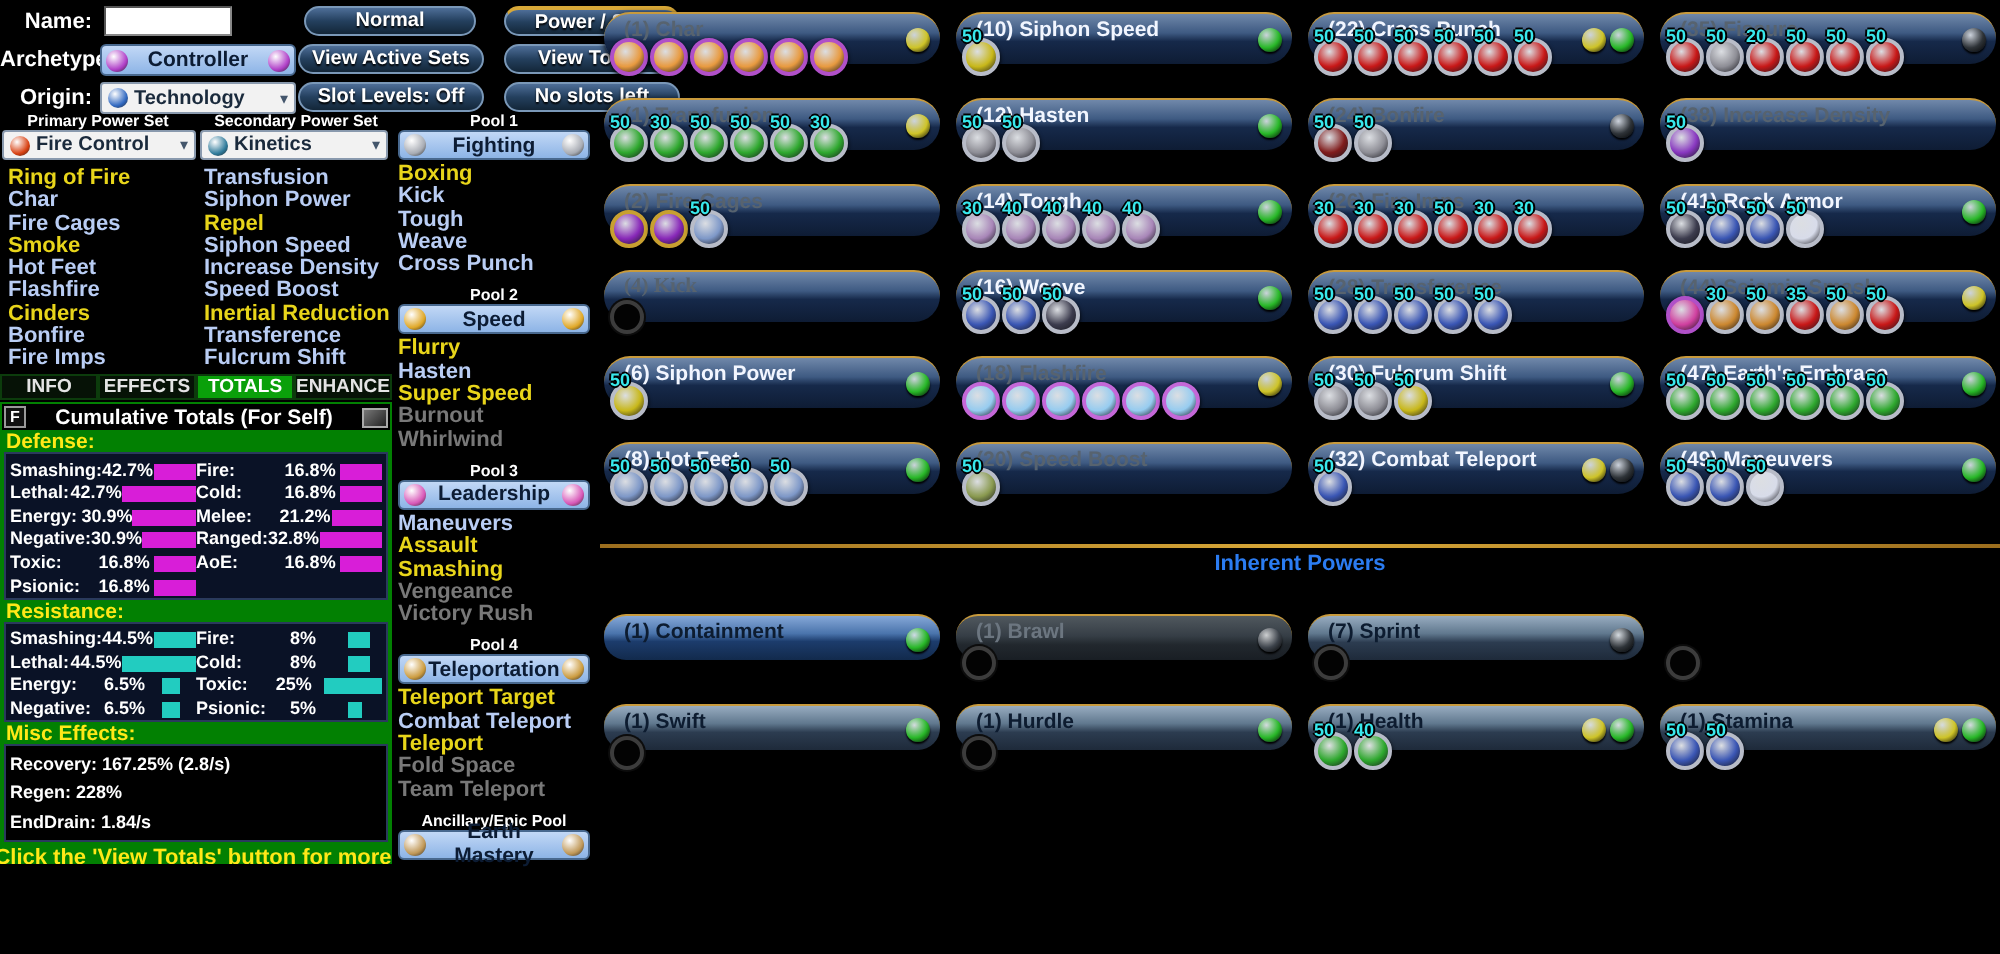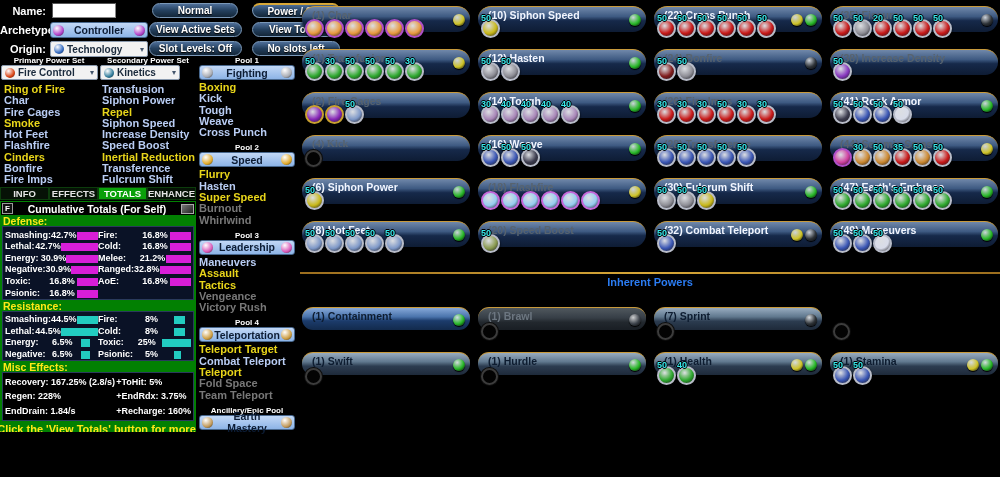--- a/index.html
+++ b/index.html
@@ -112,21 +112,21 @@
   <div class="hbtn" style="left:149px;top:41px;width:93px">Slot Levels: Off</div>
   <div class="hbtn" style="left:252px;top:41px;width:88px">No slots left</div>
 
   <div class="setlbl" style="left:0;width:98px">Primary Power Set</div>
   <div class="setlbl" style="left:100px;width:96px">Secondary Power Set</div>
   <div class="combo" style="left:1px;top:65px;width:97px;height:15px">
     <span class="cicon" id="prim-icon" style="background: radial-gradient(circle at 35% 30%, rgb(255, 255, 255), rgb(216, 64, 16) 62%, rgb(34, 34, 34));"></span>
     <span class="txt">Fire Control</span>
     <span class="chev">▾</span>
   </div>
-  <div class="combo" style="left:100px;top:65px;width:80px;height:15px">
+  <div class="combo" style="left:100px;top:65px;width:94px;height:15px">
     <span class="cicon" id="sec-icon" style="background: radial-gradient(circle at 35% 30%, rgb(255, 255, 255), rgb(46, 122, 154) 62%, rgb(34, 34, 34));"></span>
     <span class="txt">Kinetics</span>
     <span class="chev">▾</span>
   </div>
 
   <div class="plist primlist">
       <div class="pli avail">Ring of Fire</div>
       <div class="pli taken">Char</div>
       <div class="pli taken">Fire Cages</div>
       <div class="pli avail">Smoke</div>
@@ -182,21 +182,21 @@
       <div class="poolgrp">
         <div class="poollbl">Pool 3</div>
         <div class="poolpill">
           <span class="orb" style="background: radial-gradient(circle at 35% 30%, rgb(255, 255, 255), rgb(216, 88, 184) 62%, rgb(34, 34, 34));"></span>
           <span class="poolname">Leadership</span>
           <span class="orb" style="background: radial-gradient(circle at 35% 30%, rgb(255, 255, 255), rgb(216, 88, 184) 62%, rgb(34, 34, 34));"></span>
         </div>
         <div class="plist">
           <div class="pli taken">Maneuvers</div>
           <div class="pli avail">Assault</div>
-          <div class="pli avail">Tactics</div>
+          <div class="pli avail">Smashing</div>
           <div class="pli na">Vengeance</div>
           <div class="pli na">Victory Rush</div>
         </div>
       </div>
       <div class="poolgrp">
         <div class="poollbl">Pool 4</div>
         <div class="poolpill">
           <span class="orb" style="background: radial-gradient(circle at 35% 30%, rgb(255, 255, 255), rgb(204, 156, 64) 62%, rgb(34, 34, 34));"></span>
           <span class="poolname">Teleportation</span>
           <span class="orb" style="background: radial-gradient(circle at 35% 30%, rgb(255, 255, 255), rgb(204, 156, 64) 62%, rgb(34, 34, 34));"></span>
@@ -341,25 +341,20 @@
           </div>
         </div>
     </div>
     <div class="seclbl">Misc Effects:</div>
     <div class="miscbox">
       <div class="misccol l">
           <div class="miscrow">Recovery: 167.25% (2.8/s)</div>
           <div class="miscrow">Regen: 228%</div>
           <div class="miscrow">EndDrain: 1.84/s</div>
         </div>
-      <div class="misccol r">
-          <div class="miscrow">+ToHit: 5%</div>
-          <div class="miscrow">+EndRdx: 3.75%</div>
-          <div class="miscrow">+Recharge: 160%</div>
-        </div>
     </div>
     <div class="tfoot">Click the 'View Totals' button for more.</div>
   </div>
 
   <div class="inhline"></div>
   <div class="inhlabel">Inherent Powers</div>
   <div>
       <div class="pw" style="left: 302px; top: 6px;">
         <div class="bar main">
           <span class="nm dim">(1) Char</span>

